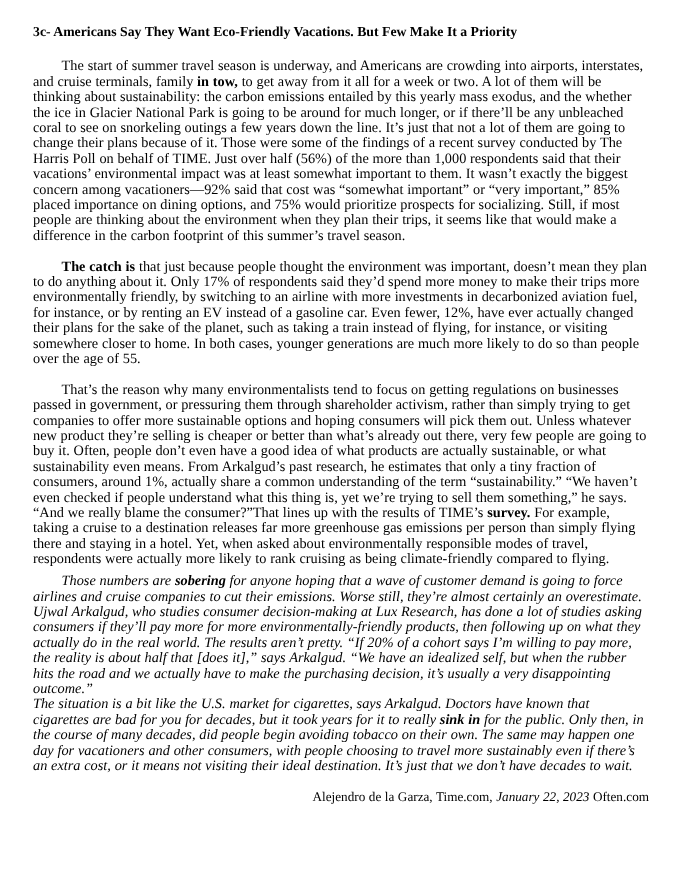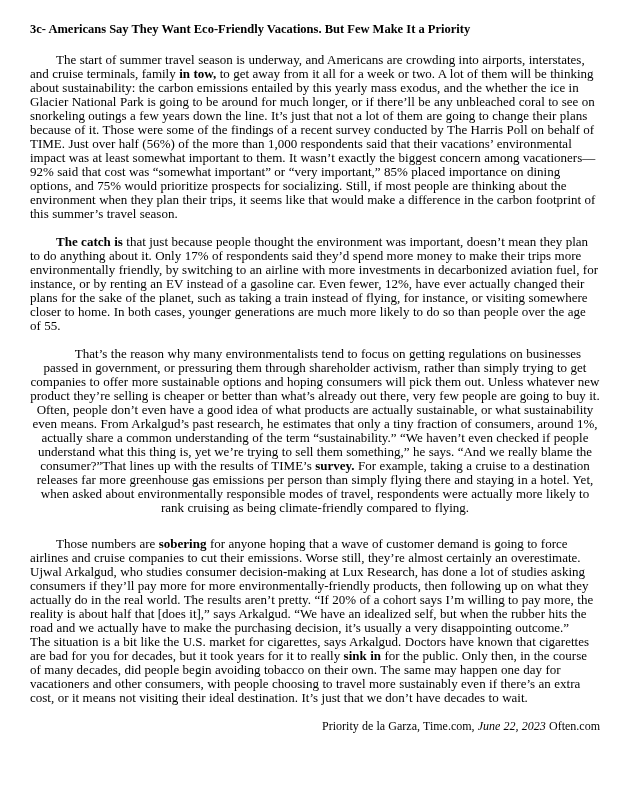--- a/index.html
+++ b/index.html
@@ -11,40 +11,40 @@
     width: 618px;
     height: 800px;
     color: #000000;
     font-family: "Liberation Serif", serif;
     overflow: hidden;
   }
   .page {
     box-sizing: border-box;
     width: 618px;
     height: 800px;
-    padding: 22px 18px 0 30px;
+    padding: 22px 28px 0 30px;
     background: #ffffff;
   }
   .doc-title {
     font-size: 12.5px;
     font-weight: bold;
     line-height: 15px;
     margin: 0 0 16px 0;
   }
   p.para {
     font-size: 13px;
     line-height: 14px;
     margin: 0;
     text-align: left;
     word-spacing: 0.2px;
   }
   p.indent { text-indent: 26px; }
   p.mb-blank { margin-bottom: 14px; }
-  p.mb-half  { margin-bottom: 22px; text-align: center; }
-  p.mb-none  { margin-bottom: 0; }
+  p.mb-half  { margin-bottom: 6px; }
+  p.mb-none  { margin-bottom: 0; font-style: italic; }
   .b { font-weight: bold; }
   .i { font-style: italic; }
   p.attribution {
     font-size: 12px;
     line-height: 14px;
     margin: 14px 0 0 0;
     text-align: right;
   }
 </style>
 </head>
@@ -57,15 +57,15 @@
   <p class="para indent mb-blank"><span>The start of summer travel season is underway, and Americans are crowding into airports, interstates, and cruise terminals, family </span><span class="b">in tow,</span><span> to get away from it all for a week or two. A lot of them will be thinking about sustainability: the carbon emissions entailed by this yearly mass exodus, and the whether the ice in Glacier National Park is going to be around for much longer, or if there’ll be any unbleached coral to see on snorkeling outings a few years down the line. It’s just that not a lot of them are going to change their plans because of it. Those were some of the findings of a recent survey conducted by The Harris Poll on behalf of TIME. Just over half (56%) of the more than 1,000 respondents said that their vacations’ environmental impact was at least somewhat important to them. It wasn’t exactly the biggest concern among vacationers—92% said that cost was “somewhat important” or “very important,” 85% placed importance on dining options, and 75% would prioritize prospects for socializing. Still, if most people are thinking about the environment when they plan their trips, it seems like that would make a difference in the carbon footprint of this summer’s travel season.</span></p>
 
   <p class="para indent mb-blank"><span class="b">The catch is</span><span> that just because people thought the environment was important, doesn’t mean they plan to do anything about it. Only 17% of respondents said they’d spend more money to make their trips more environmentally friendly, by switching to an airline with more investments in decarbonized aviation fuel, for instance, or by renting an EV instead of a gasoline car. Even fewer, 12%, have ever actually changed their plans for the sake of the planet, such as taking a train instead of flying, for instance, or visiting somewhere closer to home. In both cases, younger generations are much more likely to do so than people over the age of 55.</span></p>
 
   <p class="para indent mb-half"><span>That’s the reason why many environmentalists tend to focus on getting regulations on businesses passed in government, or pressuring them through shareholder activism, rather than simply trying to get companies to offer more sustainable options and hoping consumers will pick them out. Unless whatever new product they’re selling is cheaper or better than what’s already out there, very few people are going to buy it. Often, people don’t even have a good idea of what products are actually sustainable, or what sustainability even means. From Arkalgud’s past research, he estimates that only a tiny fraction of consumers, around 1%, actually share a common understanding of the term “sustainability.” “We haven’t even checked if people understand what this thing is, yet we’re trying to sell them something,” he says. “And we really blame the consumer?”That lines up with the results of TIME’s </span><span class="b">survey.</span><span> For example, taking a cruise to a destination releases far more greenhouse gas emissions per person than simply flying there and staying in a hotel. Yet, when asked about environmentally responsible modes of travel, respondents were actually more likely to rank cruising as being climate-friendly compared to flying.</span></p>
 
   <p class="para indent mb-none"><span>Those numbers are </span><span class="b">sobering</span><span> for anyone hoping that a wave of customer demand is going to force airlines and cruise companies to cut their emissions. Worse still, they’re almost certainly an overestimate. Ujwal Arkalgud, who studies consumer decision-making at Lux Research, has done a lot of studies asking consumers if they’ll pay more for more environmentally-friendly products, then following up on what they actually do in the real world. The results aren’t pretty. “If 20% of a cohort says I’m willing to pay more, the reality is about half that [does it],” says Arkalgud. “We have an idealized self, but when the rubber hits the road and we actually have to make the purchasing decision, it’s usually a very disappointing outcome.”</span></p>
 
   <p class="para mb-none"><span>The situation is a bit like the U.S. market for cigarettes, says Arkalgud. Doctors have known that cigarettes are bad for you for decades, but it took years for it to really </span><span class="b">sink in</span><span> for the public. Only then, in the course of many decades, did people begin avoiding tobacco on their own. The same may happen one day for vacationers and other consumers, with people choosing to travel more sustainably even if there’s an extra cost, or it means not visiting their ideal destination. It’s just that we don’t have decades to wait.</span></p>
 
-  <p class="para attribution"><span>Priority de la Garza, Time.com, </span><span class="i">June 22, 2023</span><span> Often.com</span></p>
+  <p class="para attribution"><span>Alejendro de la Garza, Time.com, </span><span class="i">January 22, 2023</span><span> Often.com</span></p>
 
 </div>
 
 </body></html>

